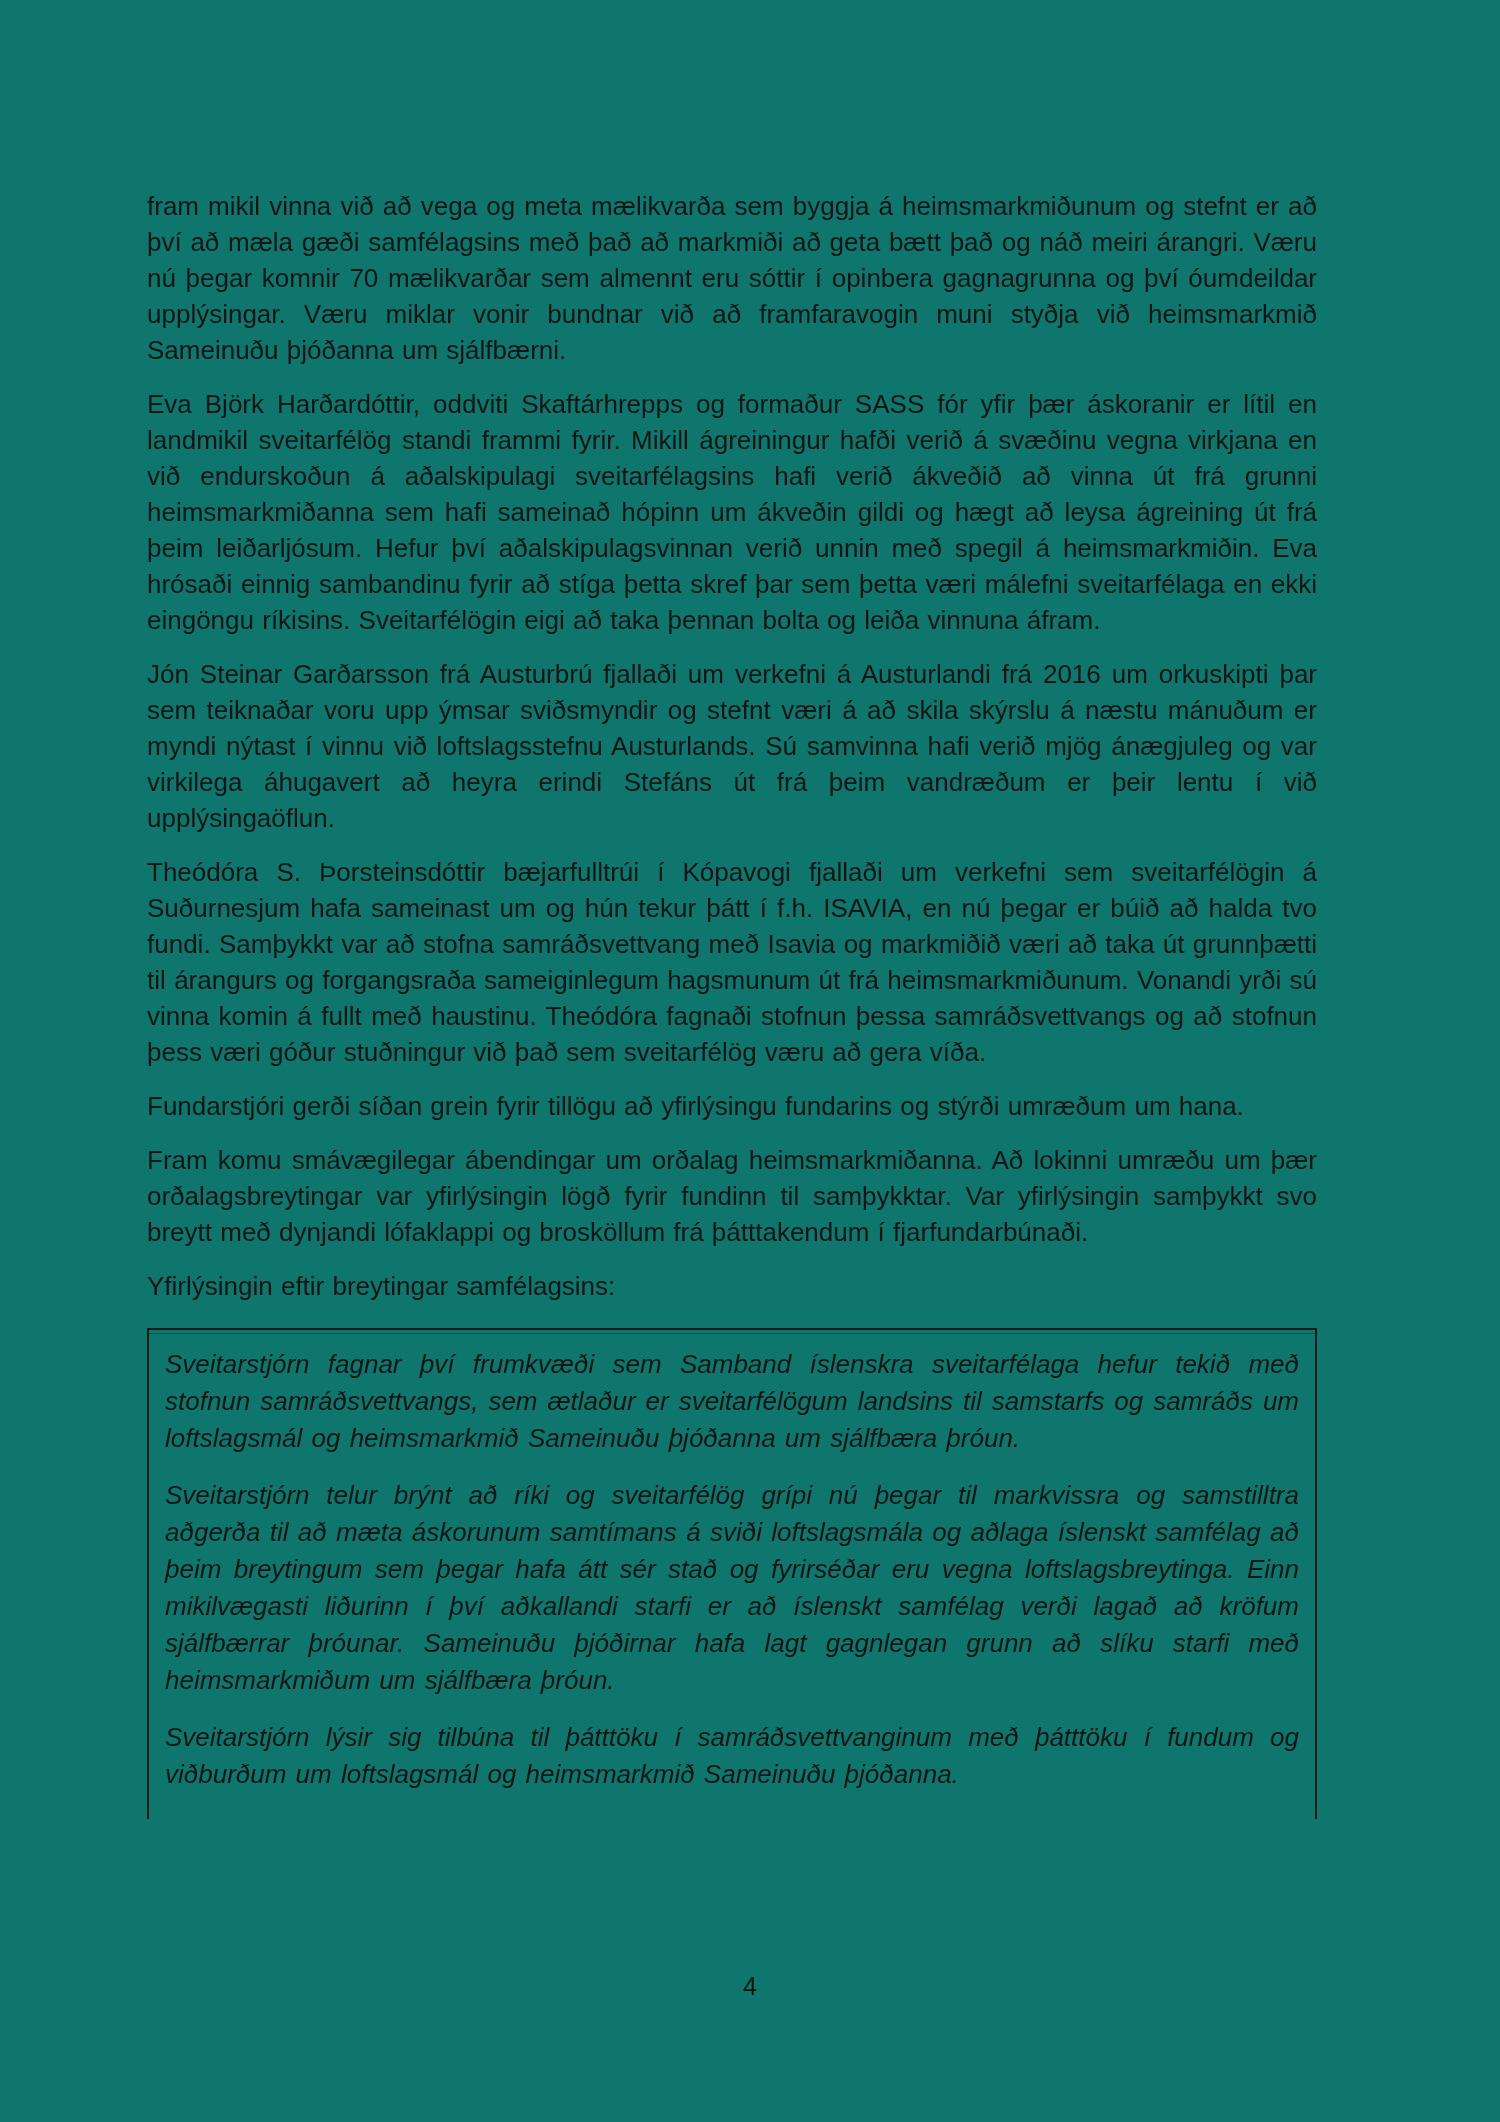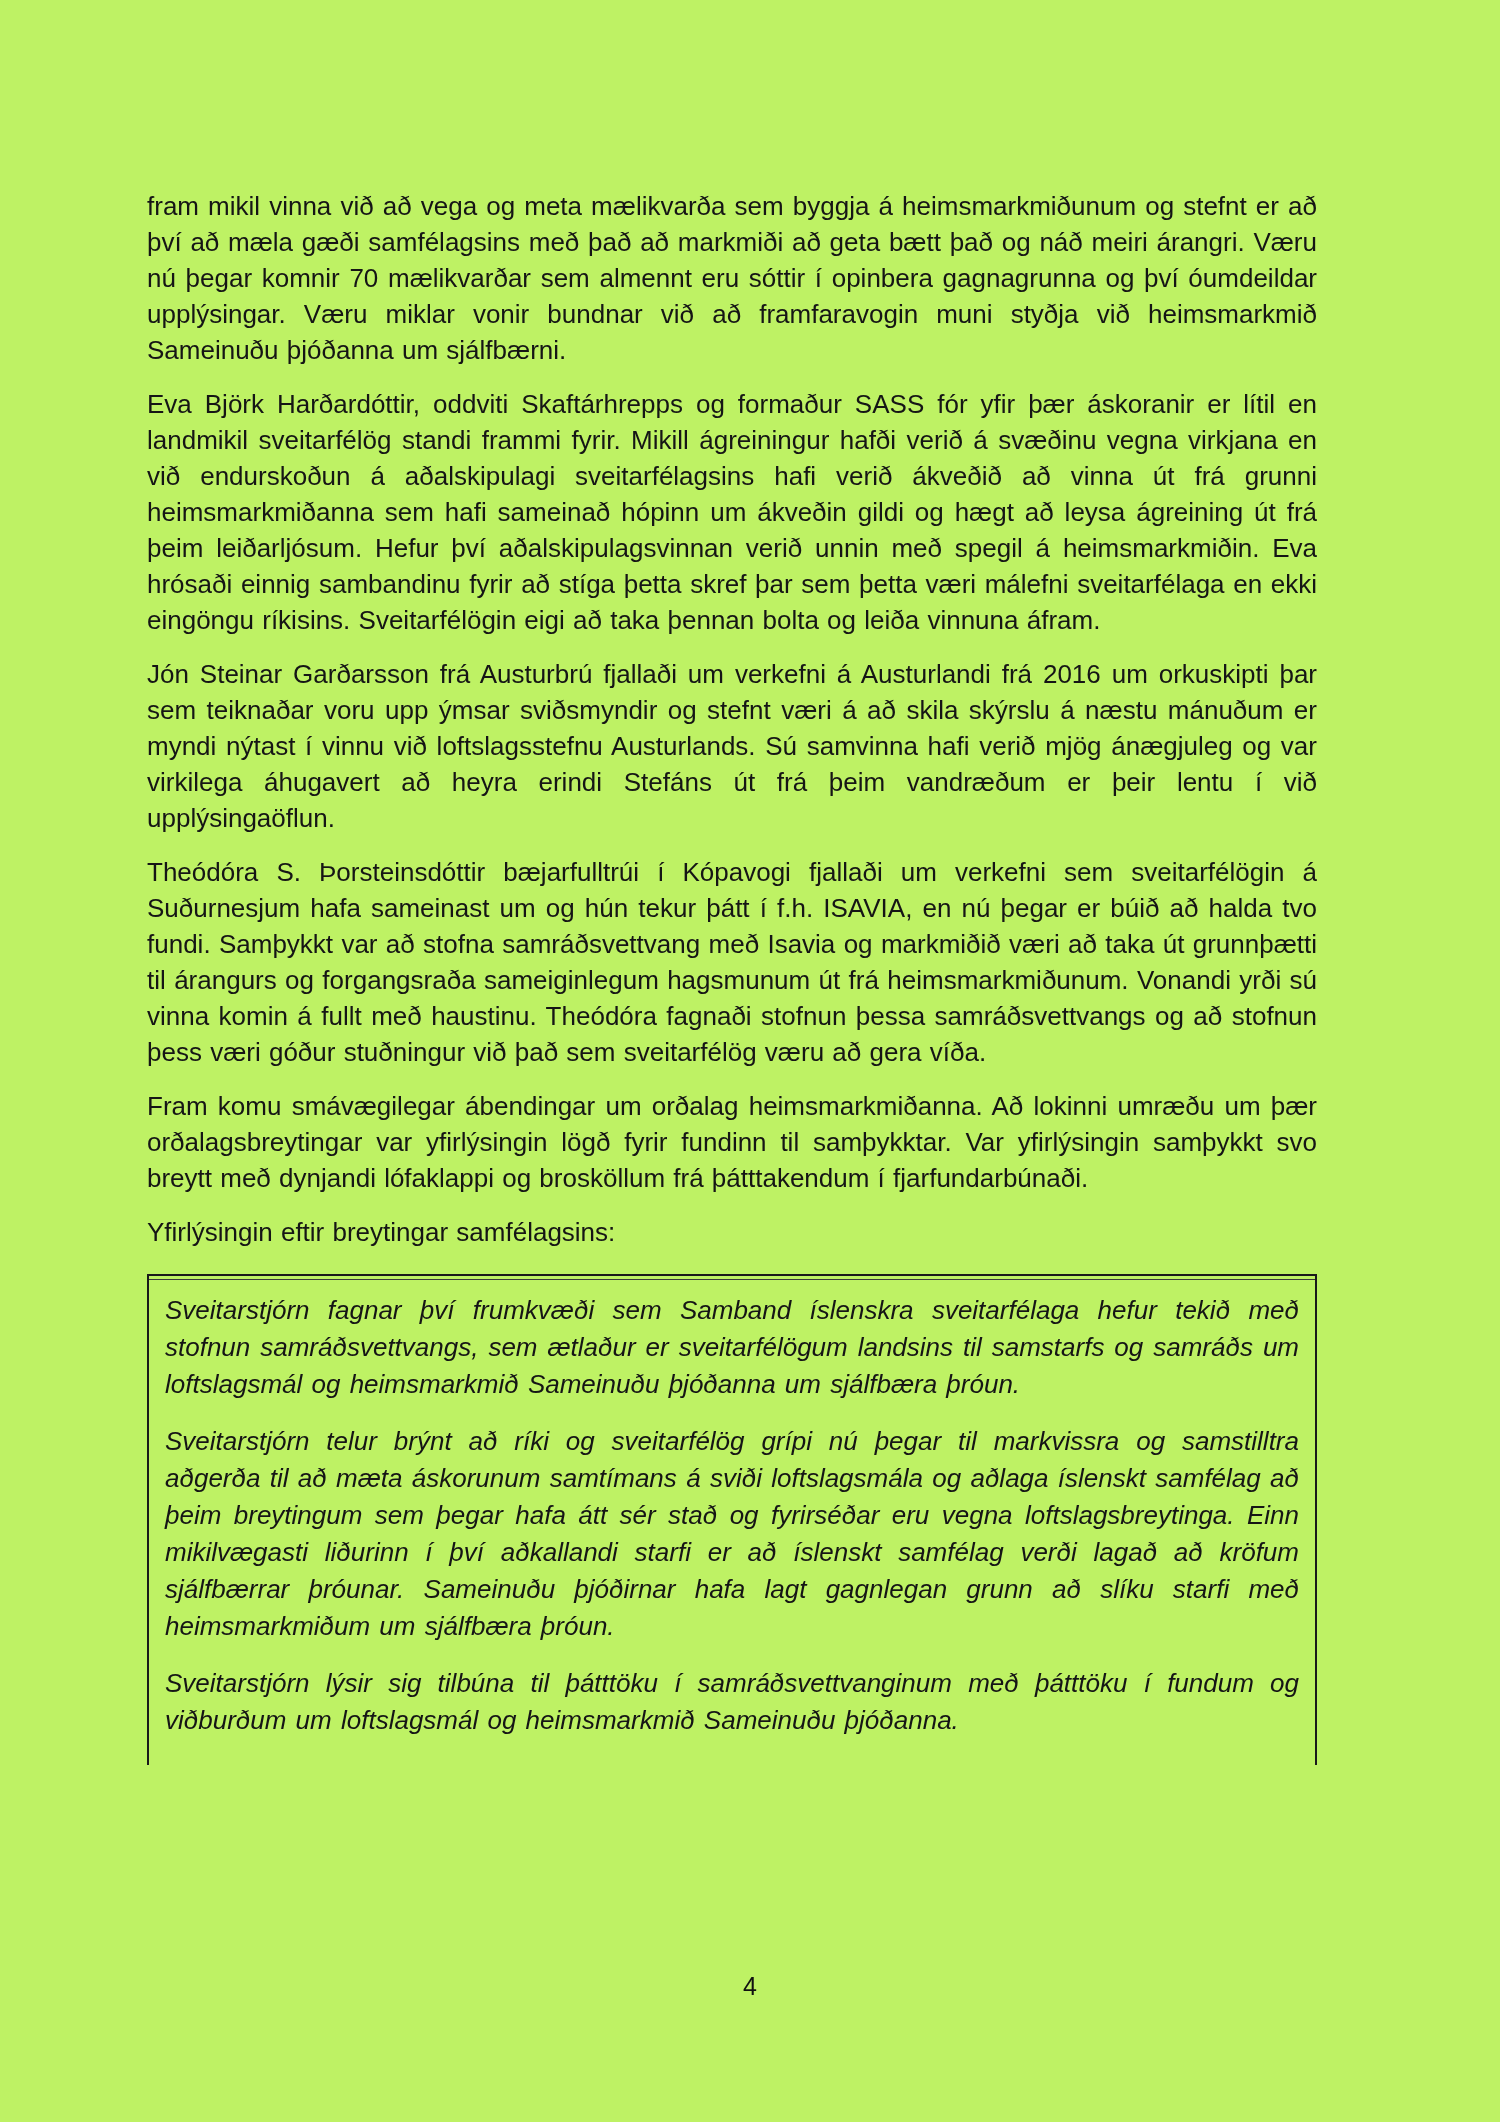--- a/index.html
+++ b/index.html
@@ -4,21 +4,21 @@
 <style>
   html, body {
     margin: 0;
     padding: 0;
     background: #ffffff;
   }
   .page {
     position: relative;
     width: 1500px;
     height: 2122px;
-    background: #bef264;
+    background: #0f766e;
     font-family: "Liberation Sans", "DejaVu Sans", sans-serif;
     color: #151515;
     box-sizing: border-box;
   }
   .text-column {
     position: absolute;
     left: 147px;
     top: 188px;
     width: 1170px;
   }
@@ -85,20 +85,21 @@
   <div class="text-column">
 
     <p class="body-para">fram mikil vinna við að vega og meta mælikvarða sem byggja á heimsmarkmiðunum og stefnt er að því að mæla gæði samfélagsins með það að markmiði að geta bætt það og náð meiri árangri. Væru nú þegar komnir 70 mælikvarðar sem almennt eru sóttir í opinbera gagnagrunna og því óumdeildar upplýsingar. Væru miklar vonir bundnar við að framfaravogin muni styðja við heimsmarkmið Sameinuðu þjóðanna um sjálfbærni.</p>
 
     <p class="body-para">Eva Björk Harðardóttir, oddviti Skaftárhrepps og formaður SASS fór yfir þær áskoranir er lítil en landmikil sveitarfélög standi frammi fyrir. Mikill ágreiningur hafði verið á svæðinu vegna virkjana en við endurskoðun á aðalskipulagi sveitarfélagsins hafi verið ákveðið að vinna út frá grunni heimsmarkmiðanna sem hafi sameinað hópinn um ákveðin gildi og hægt að leysa ágreining út frá þeim leiðarljósum. Hefur því aðalskipulagsvinnan verið unnin með spegil á heimsmarkmiðin. Eva hrósaði einnig sambandinu fyrir að stíga þetta skref þar sem þetta væri málefni sveitarfélaga en ekki eingöngu ríkisins. Sveitarfélögin eigi að taka þennan bolta og leiða vinnuna áfram.</p>
 
     <p class="body-para">Jón Steinar Garðarsson frá Austurbrú fjallaði um verkefni á Austurlandi frá 2016 um orkuskipti þar sem teiknaðar voru upp ýmsar sviðsmyndir og stefnt væri á að skila skýrslu á næstu mánuðum er myndi nýtast í vinnu við loftslagsstefnu Austurlands. Sú samvinna hafi verið mjög ánægjuleg og var virkilega áhugavert að heyra erindi Stefáns út frá þeim vandræðum er þeir lentu í við upplýsingaöflun.</p>
 
     <p class="body-para">Theódóra S. Þorsteinsdóttir bæjarfulltrúi í Kópavogi fjallaði um verkefni sem sveitarfélögin á Suðurnesjum hafa sameinast um og hún tekur þátt í f.h. ISAVIA, en nú þegar er búið að halda tvo fundi.  Samþykkt var að stofna samráðsvettvang með Isavia og markmiðið væri að taka út grunnþætti til árangurs og forgangsraða sameiginlegum hagsmunum út frá heimsmarkmiðunum. Vonandi yrði sú vinna komin á fullt með haustinu. Theódóra fagnaði stofnun þessa samráðsvettvangs og að stofnun þess væri góður stuðningur við það sem sveitarfélög væru að gera víða.</p>
 
+    <p class="body-para no-justify">Fundarstjóri gerði síðan grein fyrir tillögu að yfirlýsingu fundarins og stýrði umræðum um hana.</p>
 
     <p class="body-para">Fram komu smávægilegar ábendingar um orðalag heimsmarkmiðanna. Að lokinni umræðu um þær orðalagsbreytingar var yfirlýsingin lögð fyrir fundinn til samþykktar. Var yfirlýsingin samþykkt svo breytt með dynjandi lófaklappi og brosköllum frá þátttakendum í fjarfundarbúnaði.</p>
 
     <p class="body-para no-justify">Yfirlýsingin eftir breytingar samfélagsins:</p>
 
     <div class="declaration-box">
 
       <p class="box-para">Sveitarstjórn fagnar því frumkvæði sem Samband íslenskra sveitarfélaga hefur tekið með  stofnun samráðsvettvangs, sem ætlaður er sveitarfélögum landsins til samstarfs og samráðs um loftslagsmál og heimsmarkmið Sameinuðu þjóðanna um sjálfbæra þróun.</p>
 
       <p class="box-para">Sveitarstjórn telur brýnt að ríki og sveitarfélög grípi nú þegar til markvissra og samstilltra aðgerða til að mæta áskorunum samtímans á sviði loftslagsmála og aðlaga íslenskt samfélag að þeim breytingum sem þegar hafa átt sér stað og fyrirséðar eru vegna loftslagsbreytinga. Einn mikilvægasti liðurinn í því aðkallandi starfi er að íslenskt samfélag verði lagað að kröfum sjálfbærrar þróunar. Sameinuðu þjóðirnar hafa lagt gagnlegan grunn að slíku starfi með heimsmarkmiðum um sjálfbæra þróun.</p>

